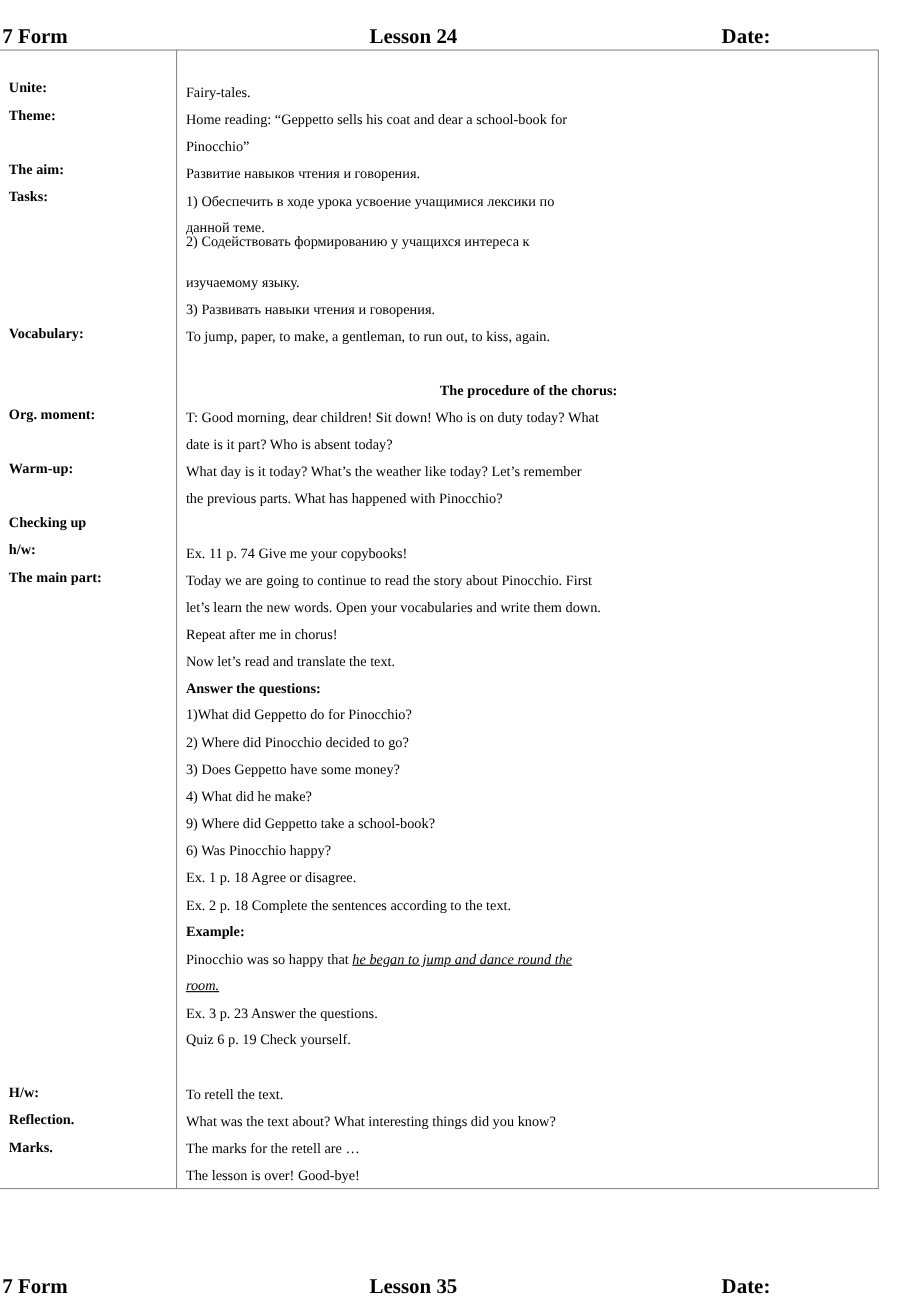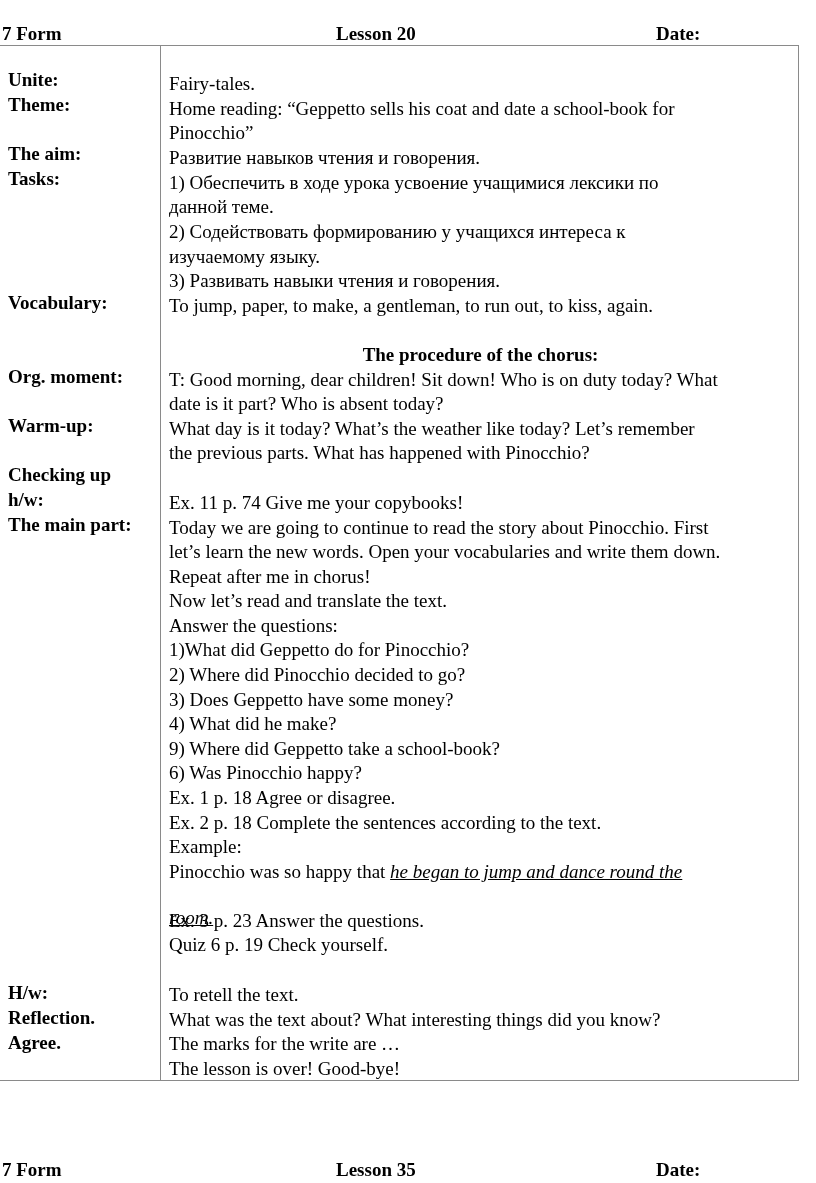--- a/index.html
+++ b/index.html
@@ -20,62 +20,62 @@
 
   .table {
     position: absolute; left: -1px; top: 45px; width: 800px; height: 1036px;
     border: 1px solid #8a8a8a; box-sizing: border-box;
   }
   .divider {
     position: absolute; left: 160px; top: 45px; width: 1px; height: 1036px;
     background: #8a8a8a;
   }
   .line {
-    position: absolute; font-size: 19px; line-height: 24.6px;
+    position: absolute; font-size: 13px; line-height: 24.6px;
     white-space: nowrap;
   }
   .lab { left: 8px; font-weight: bold; }
   .txt { left: 169px; }
-  .b { font-weight: normal; }
+  .b { font-weight: bold; }
   .center { left: 161px; width: 639px; text-align: center; font-weight: bold; }
-  .iu { font-style: italic; text-decoration: underline; margin-top: 22px; }
+  .iu { font-style: italic; text-decoration: underline; }
 </style>
 </head>
 <body>
 
 <div class="hdr" id="hdr1">
   <span class="form">7 Form</span>
-  <span class="lesson">Lesson 20</span>
+  <span class="lesson">Lesson 24</span>
   <span class="date">Date:</span>
 </div>
 
 <div class="table"></div>
 <div class="divider"></div>
 
 <div class="line lab" style="top:68px">Unite:</div>
 <div class="line lab" style="top:93px">Theme:</div>
 <div class="line lab" style="top:142px">The aim:</div>
 <div class="line lab" style="top:167px">Tasks:</div>
 <div class="line lab" style="top:291px">Vocabulary:</div>
 <div class="line lab" style="top:365px">Org. moment:</div>
 <div class="line lab" style="top:414px">Warm-up:</div>
 <div class="line lab" style="top:463px">Checking up</div>
 <div class="line lab" style="top:488px">h/w:</div>
 <div class="line lab" style="top:513px">The main part:</div>
 <div class="line lab" style="top:981px">H/w:</div>
 <div class="line lab" style="top:1006px">Reflection.</div>
-<div class="line lab" style="top:1031px">Agree.</div>
+<div class="line lab" style="top:1031px">Marks.</div>
 
 <div class="line txt" style="top:72px">Fairy-tales.</div>
-<div class="line txt" style="top:97px">Home reading: “Geppetto sells his coat and date a school-book for</div>
+<div class="line txt" style="top:97px">Home reading: “Geppetto sells his coat and dear a school-book for</div>
 <div class="line txt" style="top:121px">Pinocchio”</div>
 <div class="line txt" style="top:146px">Развитие навыков чтения и говорения.</div>
 <div class="line txt" style="top:171px">1) Обеспечить в ходе урока усвоение учащимися лексики по</div>
 <div class="line txt" style="top:195px">данной теме.</div>
-<div class="line txt" style="top:220px">2) Содействовать формированию у учащихся интереса к</div>
+<div class="line txt" style="top:208px">2) Содействовать формированию у учащихся интереса к</div>
 <div class="line txt" style="top:245px">изучаемому языку.</div>
 <div class="line txt" style="top:269px">3) Развивать навыки чтения и говорения.</div>
 <div class="line txt" style="top:294px">To jump, paper, to make, a gentleman, to run out, to kiss, again.</div>
 
 <div class="line center" style="top:343px">The procedure of the chorus:</div>
 <div class="line txt" style="top:368px">T: Good morning, dear children! Sit down! Who is on duty today? What</div>
 <div class="line txt" style="top:392px">date is it part? Who is absent today?</div>
 <div class="line txt" style="top:417px">What day is it today? What’s the weather like today? Let’s remember</div>
 <div class="line txt" style="top:441px">the previous parts. What has happened with Pinocchio?</div>
 <div class="line txt" style="top:491px">Ex. 11 p. 74 Give me your copybooks!</div>
@@ -93,20 +93,20 @@
 <div class="line txt" style="top:786px">Ex. 1 p. 18 Agree or disagree.</div>
 <div class="line txt" style="top:811px">Ex. 2 p. 18 Complete the sentences according to the text.</div>
 <div class="line txt b" style="top:835px">Example:</div>
 <div class="line txt" style="top:860px"><span>Pinocchio was so happy that </span><span class="iu">he began to jump and dance round the</span></div>
 <div class="line txt iu" style="top:884px">room.</div>
 <div class="line txt" style="top:909px">Ex. 3 p. 23 Answer the questions.</div>
 <div class="line txt" style="top:933px">Quiz 6 p. 19 Check yourself.</div>
 
 <div class="line txt" style="top:983px">To retell the text.</div>
 <div class="line txt" style="top:1008px">What was the text about? What interesting things did you know?</div>
-<div class="line txt" style="top:1032px">The marks for the write are …</div>
+<div class="line txt" style="top:1032px">The marks for the retell are …</div>
 <div class="line txt" style="top:1057px">The lesson is over! Good-bye!</div>
 
 <div class="hdr" id="hdr2">
   <span class="form">7 Form</span>
   <span class="lesson">Lesson 35</span>
   <span class="date">Date:</span>
 </div>
 
 </body></html>

